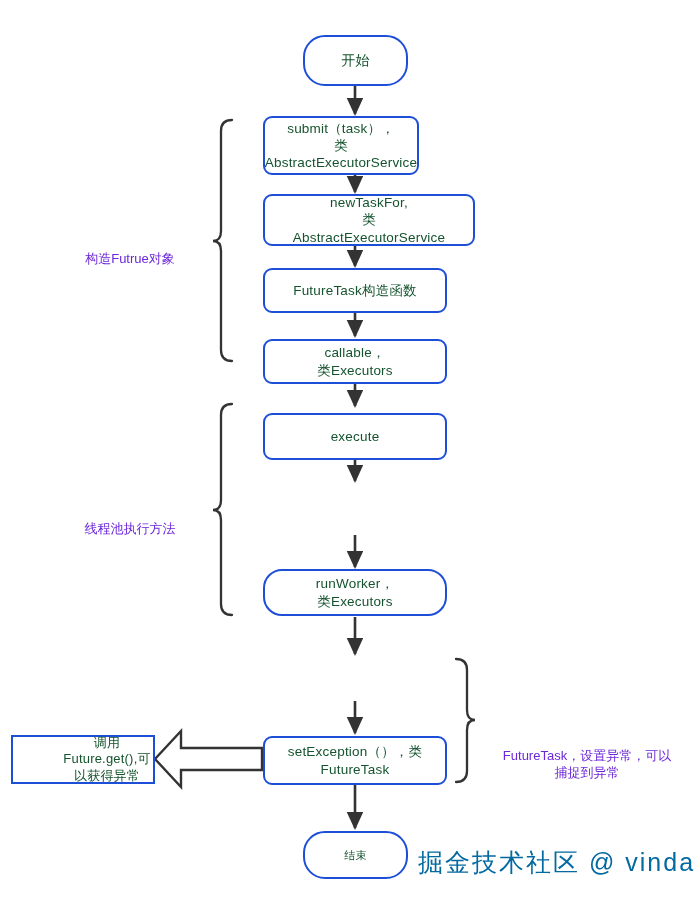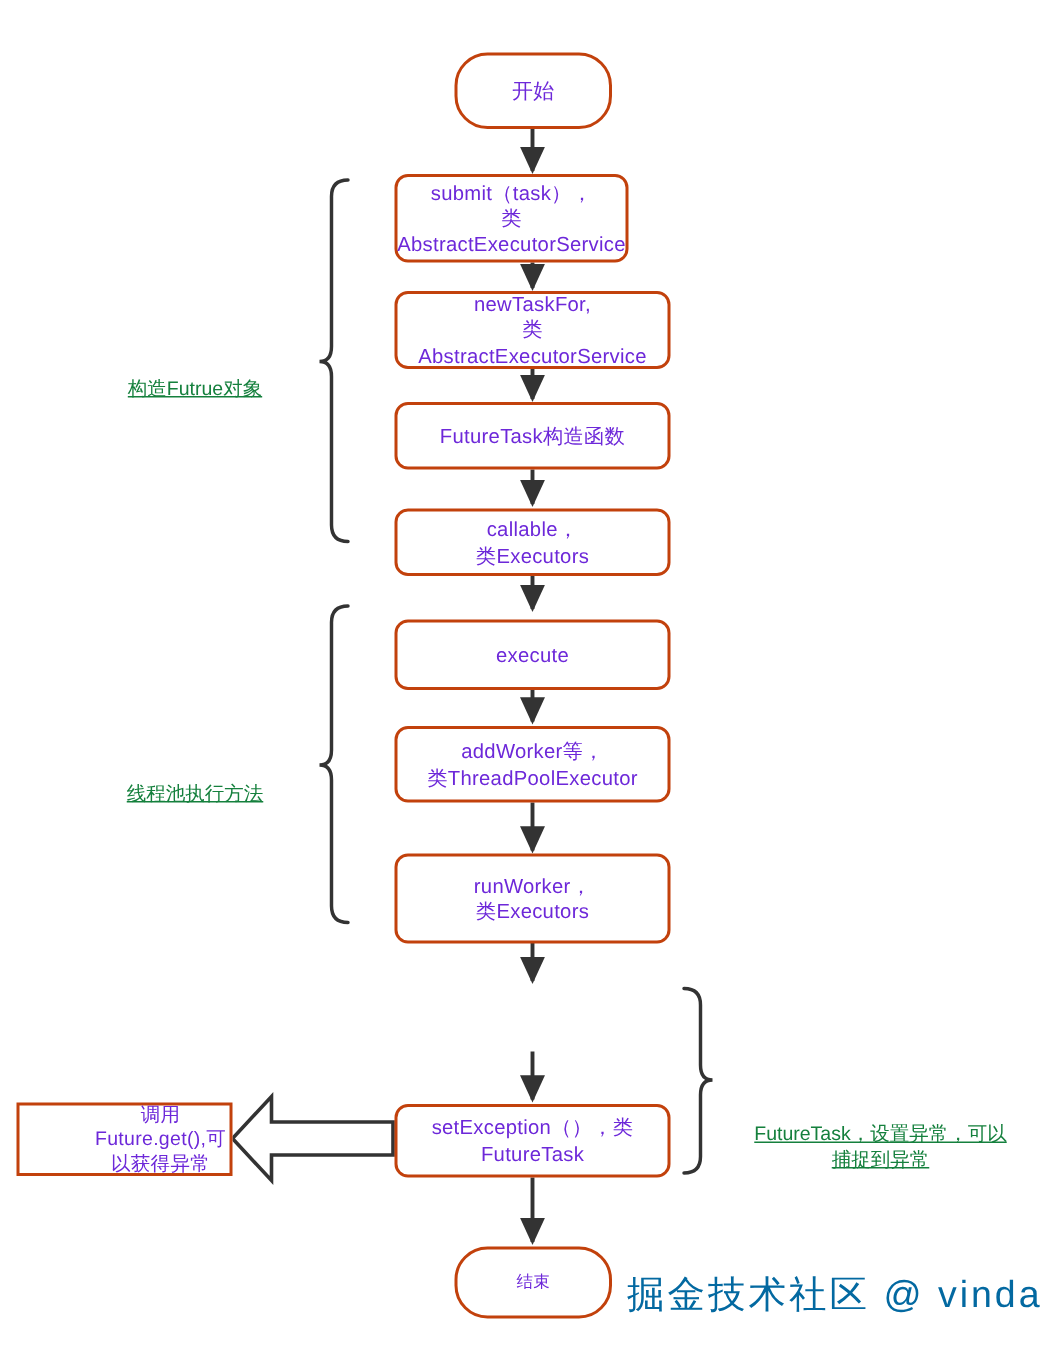--- a/index.html
+++ b/index.html
@@ -13,43 +13,42 @@
   #canvas {
     position: relative;
     width: 695px;
     height: 904px;
     background: #ffffff;
     overflow: hidden;
   }
   .node {
     position: absolute;
     box-sizing: border-box;
-    border: 2px solid #c2410c;
+    border: 2px solid #1d4ed8;
     background: #ffffff;
-    color: #6d28d9;
+    color: #14532d;
     display: flex;
     align-items: center;
     justify-content: center;
     text-align: center;
     line-height: 1.28;
     white-space: pre-line;
     font-size: 13.5px;
     letter-spacing: 0.2px;
   }
   .node.rounded { border-radius: 9px; }
   .node.terminator { border-radius: 22px; }
   .node.sharp { border-radius: 0; padding-left: 48px; }
   .label {
     position: absolute;
-    color: #15803d;
+    color: #6d28d9;
     font-size: 13px;
     text-align: center;
     line-height: 1.35;
     white-space: pre-line;
-    text-decoration: underline;
   }
   .watermark {
     position: absolute;
     color: #0369a1;
     font-size: 25px;
     letter-spacing: 2px;
     white-space: nowrap;
   }
   svg.overlay {
     position: absolute;
@@ -97,45 +96,41 @@
   <div class="node terminator" style="left:303px; top:35px; width:105px; height:51px; font-size:14px;">
     <span>开始</span>
   </div>
 
   <div class="node rounded" style="left:263px; top:116px; width:156px; height:59px;">
     <span>submit（task），
 类
 AbstractExecutorService</span>
   </div>
 
-  <div class="node rounded" style="left:263px; top:194px; width:184px; height:52px;">
+  <div class="node rounded" style="left:263px; top:194px; width:212px; height:52px;">
     <span>newTaskFor,
 类
 AbstractExecutorService</span>
   </div>
 
   <div class="node rounded" style="left:263px; top:268px; width:184px; height:45px;">
     <span>FutureTask构造函数</span>
   </div>
 
   <div class="node rounded" style="left:263px; top:339px; width:184px; height:45px;">
     <span>callable，
 类Executors</span>
   </div>
 
   <div class="node rounded" style="left:263px; top:413px; width:184px; height:47px;">
     <span>execute</span>
   </div>
 
-  <div class="node rounded" style="left:263px; top:484px; width:184px; height:51px;">
-    <span>addWorker等，
-类ThreadPoolExecutor</span>
-  </div>
 
-  <div class="node rounded" style="left:263px; top:569px; width:184px; height:60px;">
+  <div class="node rounded" style="left:263px; top:569px; width:184px; height:47px;border-radius:19px;">
     <span>runWorker，
 类Executors</span>
   </div>
 
 
   <div class="node rounded" style="left:263px; top:736px; width:184px; height:49px;">
     <span>setException（），类
 FutureTask</span>
   </div>
 

